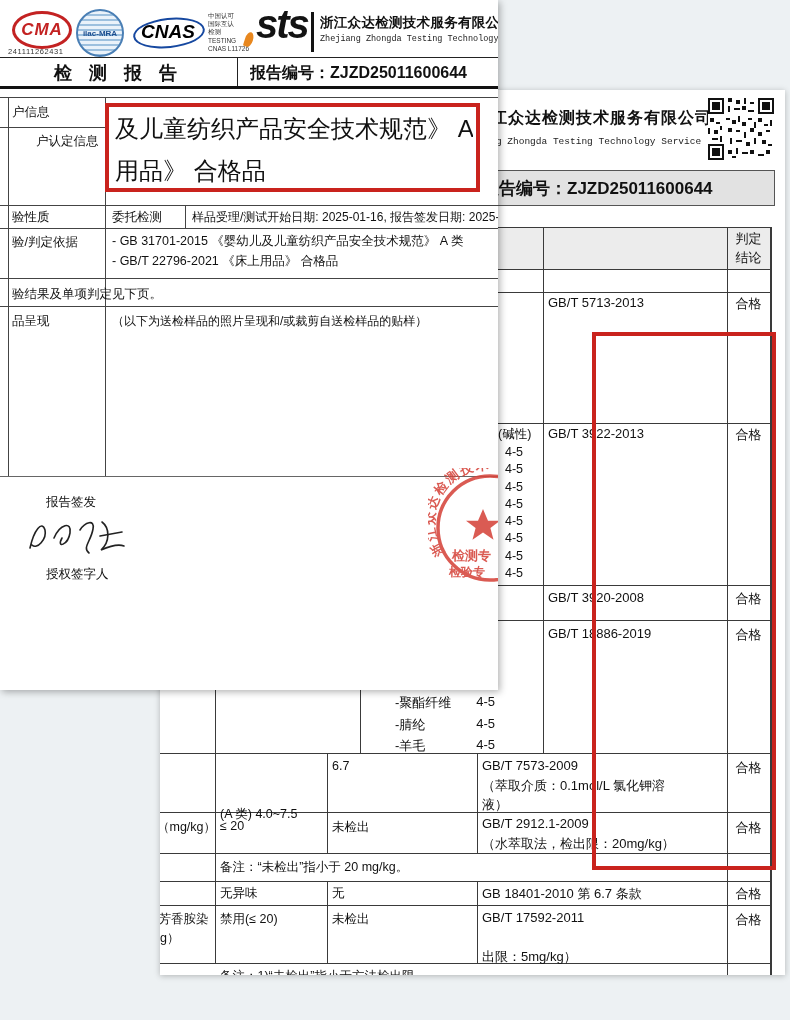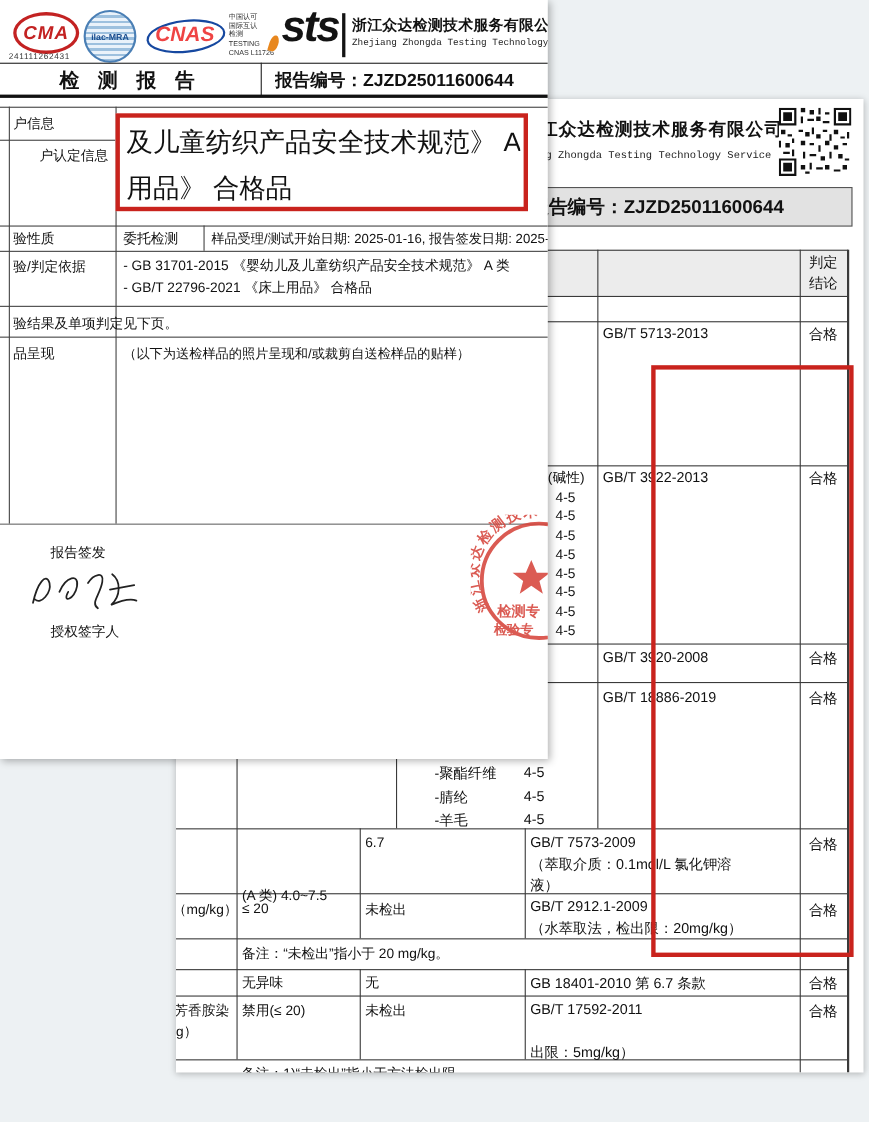--- a/index.html
+++ b/index.html
@@ -150,21 +150,21 @@
       <div class="abs ctr" style="left:12px;top:11px;width:54px;height:32px;border:3px solid #c32222;border-radius:50%;
                   color:#c32222;font-weight:bold;font-style:italic;font-size:17px;letter-spacing:1px;">CMA</div>
       <div class="abs" style="left:8px;top:47px;font-size:7.5px;letter-spacing:.6px;color:#333;">241111262431</div>
 
       <div class="abs ctr" style="left:76px;top:9px;width:44px;height:44px;border-radius:50%;border:2px solid #4a7fb5;
                   background:repeating-linear-gradient(#eaf2fa 0 3px,#9dc0de 3px 5px);
                   font-size:8px;font-weight:bold;color:#1a4d8f;">ilac-MRA</div>
 
       <div class="abs" style="left:131px;top:16px;width:74px;height:32px;">
         <div class="abs" style="left:2px;top:2px;width:68px;height:26px;border:2px solid #1648a0;border-radius:50%;transform:rotate(-6deg);"></div>
-        <div class="abs ctr bold" style="left:0;top:0;width:74px;height:32px;font-style:italic;font-size:19px;color:#ef4444;">CNAS</div>
+        <div class="abs ctr bold" style="left:0;top:0;width:74px;height:32px;font-style:italic;font-size:19px;color:#000000;">CNAS</div>
       </div>
 
       <div class="abs" style="left:208px;top:12px;font-size:6.5px;line-height:8.2px;color:#333;">
         <div>中国认可</div>
         <div>国际互认</div>
         <div>检测</div>
         <div>TESTING</div>
         <div>CNAS L11726</div>
       </div>
 

